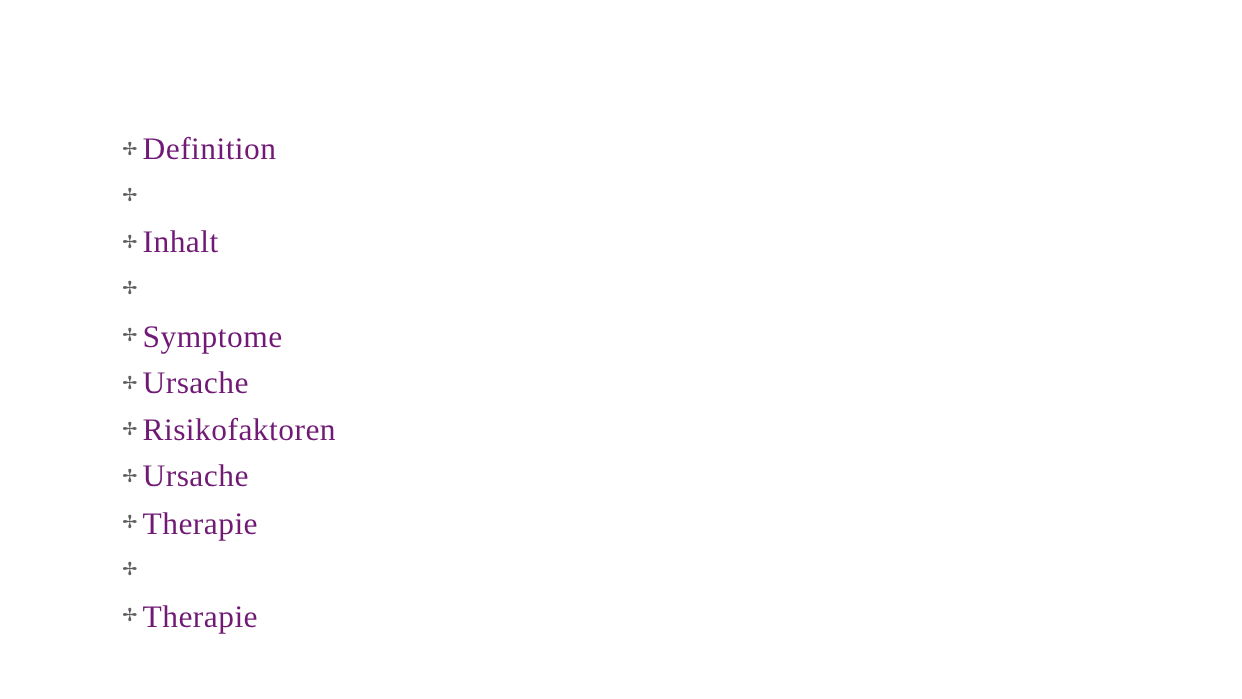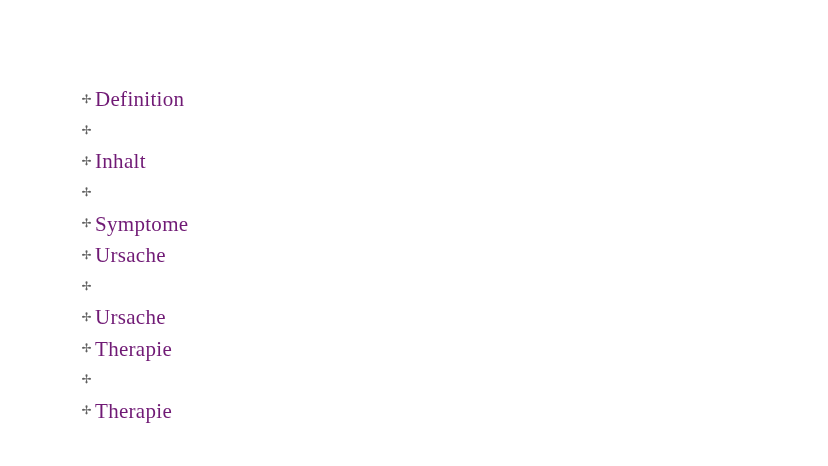--- a/index.html
+++ b/index.html
@@ -81,20 +81,21 @@
     <li class="toc-item">
       <span class="toc-bullet">✢</span>
       <span class="toc-label">Symptome</span>
     </li>
     <li class="toc-item">
       <span class="toc-bullet">✢</span>
       <span class="toc-label">Ursache</span>
     </li>
     <li class="toc-item">
       <span class="toc-bullet">✢</span>
+      <span class="toc-label">Risikofaktoren</span>
     </li>
     <li class="toc-item">
       <span class="toc-bullet">✢</span>
       <span class="toc-label">Ursache</span>
     </li>
     <li class="toc-item">
       <span class="toc-bullet">✢</span>
       <span class="toc-label">Therapie</span>
     </li>
     <li class="toc-item">

